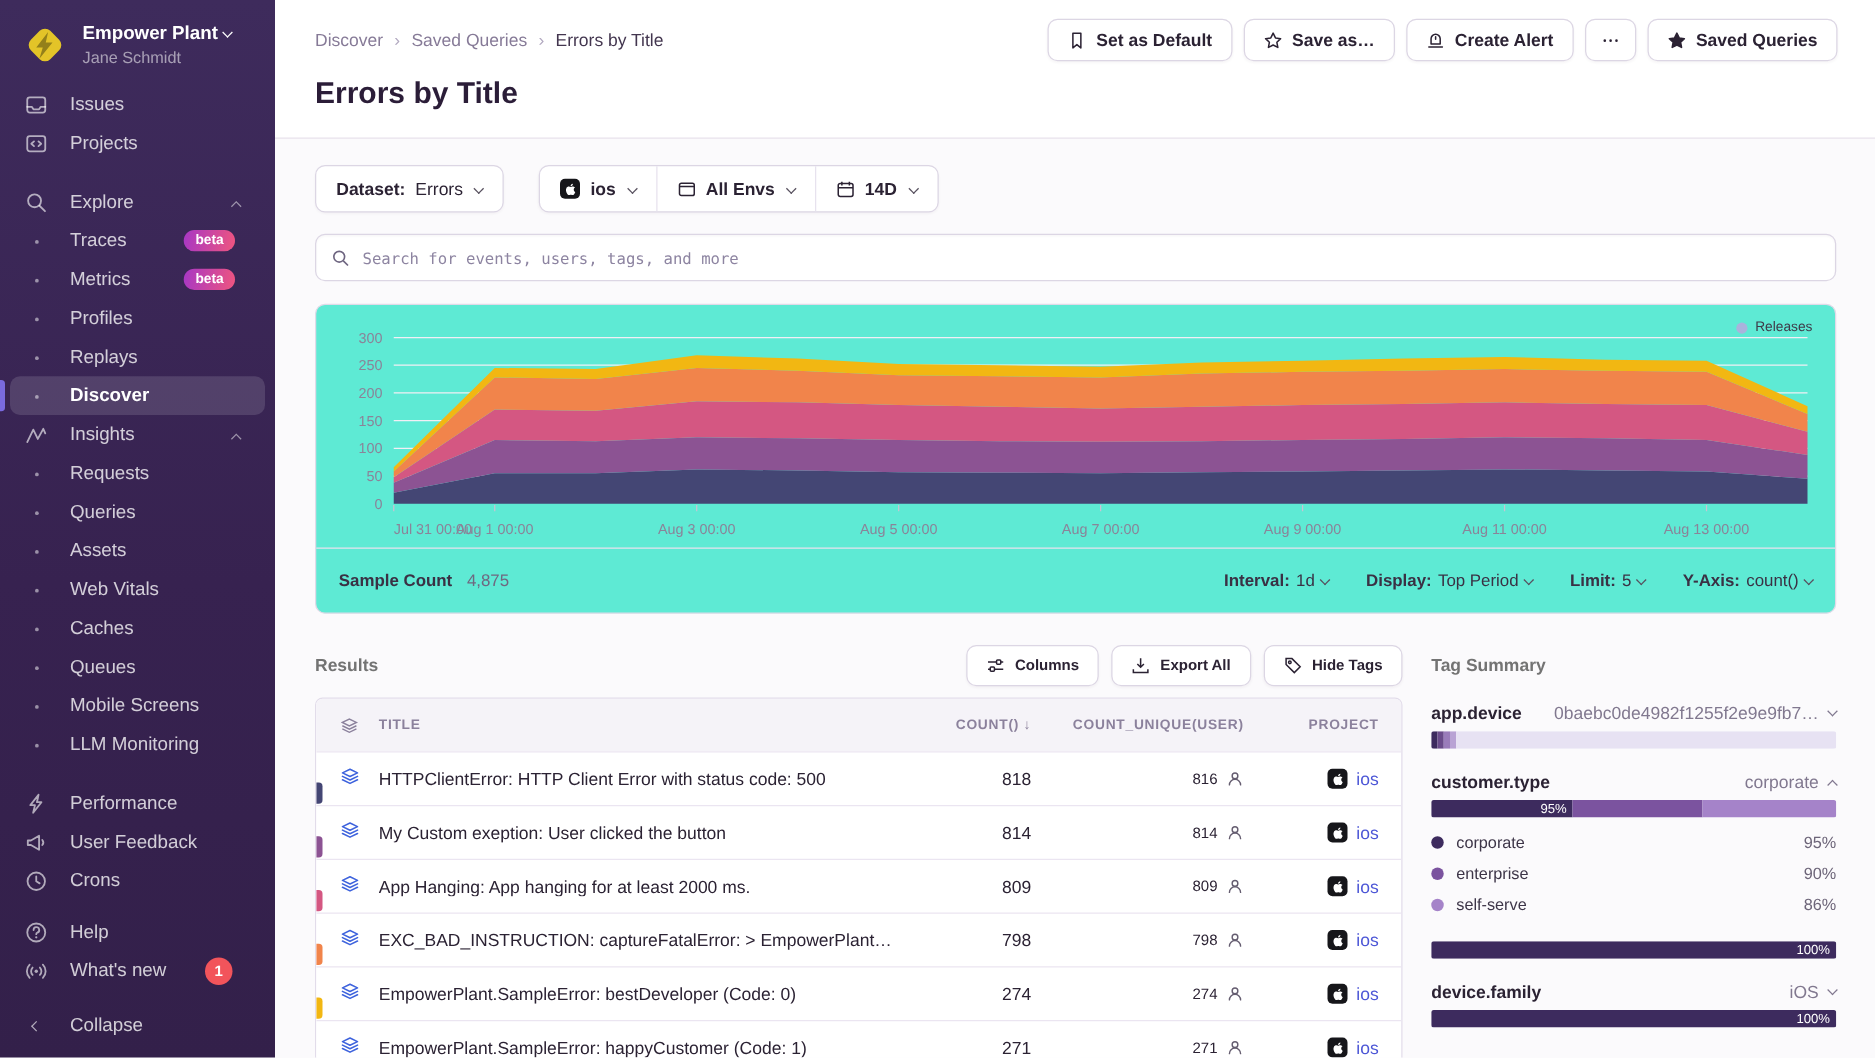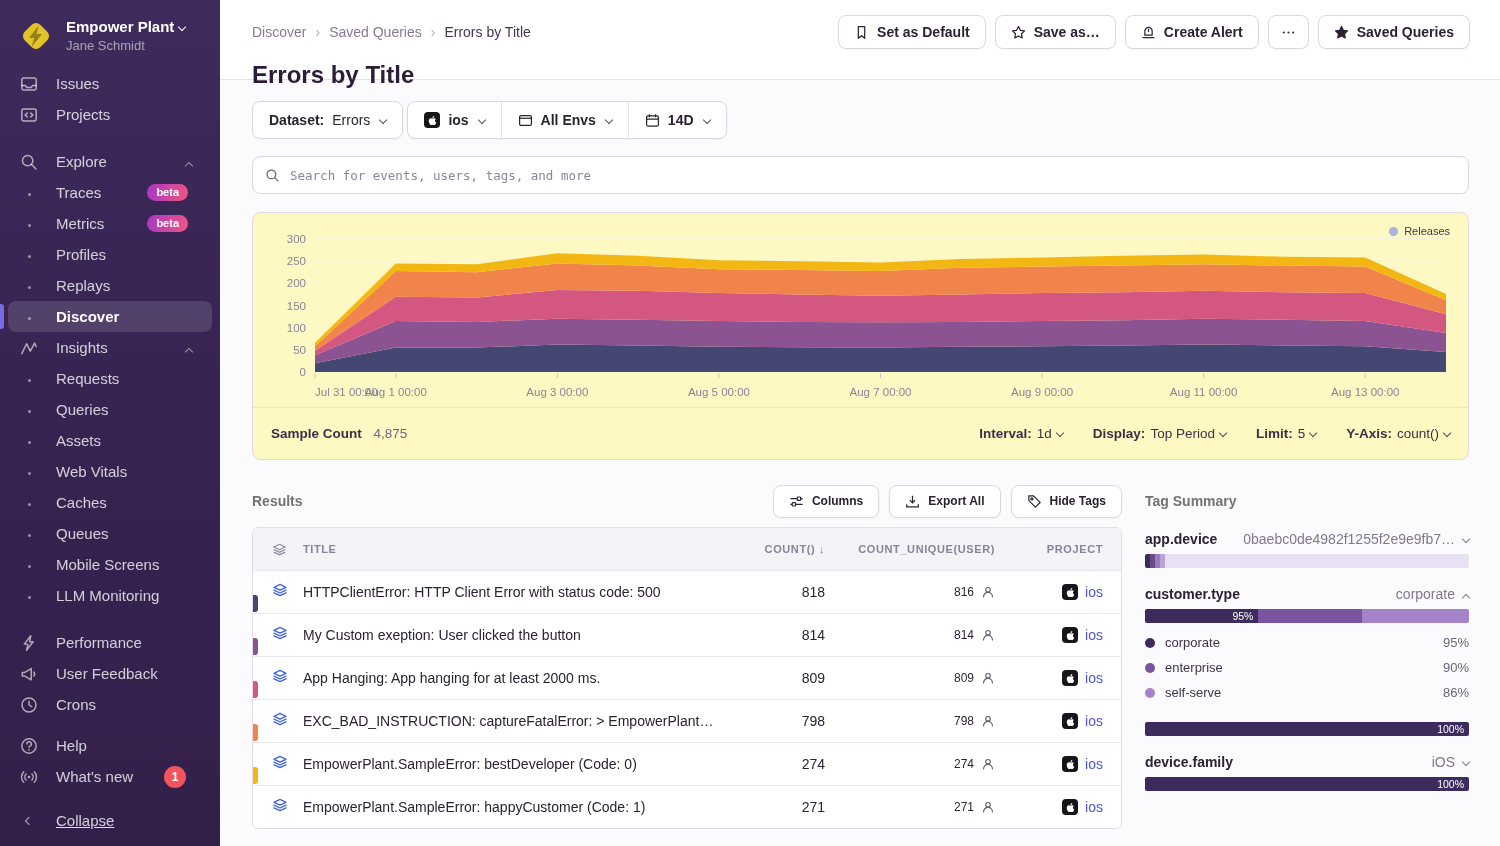--- a/index.html
+++ b/index.html
@@ -30,63 +30,63 @@
                              background:rgba(255,255,255,.5); vertical-align:middle; }
   .sb-item.active { background:rgba(255,255,255,.13); color:#fff; font-weight:600; }
   .sb-item.active::before { content:""; position:absolute; left:-8px; top:3px; width:4px; height:25px;
                             background:#7a6ae0; border-radius:0 3px 3px 0; }
   .sb-gap { height:16px; } .sb-gap-sm { height:10px; }
   .sb-badge { margin-left:auto; margin-right:12px; background:linear-gradient(100deg,#a737c5,#ef557f);
               color:#fff; font-size:11px; font-weight:600; padding:2px 9px; border-radius:9px; line-height:13px;}
   .sb-count { margin-left:auto; margin-right:14px; background:#f2545b; color:#fff; width:22px; height:22px;
               border-radius:50%; font-size:12px; font-weight:600; display:flex; align-items:center; justify-content:center; }
   .sb-chev { margin-left:auto; margin-right:8px; color:rgba(255,255,255,.5); }
-  .sb-collapse { position:absolute; bottom:10px; left:8px; right:4px;text-decoration:underline; }
+  .sb-collapse { position:absolute; bottom:10px; left:8px; right:4px; }
   .chev { display:inline-block; width:6px; height:6px; border-right:1.5px solid currentColor;
           border-bottom:1.5px solid currentColor; transform:rotate(45deg); vertical-align:2px; }
   .chev.up { transform:rotate(-135deg); vertical-align:-2px; }
   .chev.left { transform:rotate(135deg); vertical-align:0; }
   
   .main { margin-left:220px; height:846px; }
-  .pagehead { background:#fff; border-bottom:1px solid #e7e1ec; height:80px; padding:15px 30px 0 32px; }
+  .pagehead { background:#fff; border-bottom:1px solid #e7e1ec; height:111px; padding:15px 30px 0 32px; }
   .crumb-row { display:flex; align-items:flex-start; justify-content:space-between; }
   .breadcrumb { font-size:14px; color:#867a97; padding-top:9px; }
   .breadcrumb .sep { margin:0 9px; color:#b2a9c0; }
   .breadcrumb .crumb { cursor:pointer; }
   .breadcrumb .crumb.current { color:#43364f; }
   .hdr-actions { display:flex; gap:9px; }
   .btn { display:inline-flex; align-items:center; gap:8px; height:34px; padding:0 15px;
          background:#fff; border:1px solid #dcd6e4; border-radius:8px; font-size:14px; font-weight:600;
          color:#2b2233; cursor:pointer; box-shadow:0 1px 2px rgba(43,34,51,.04); white-space:nowrap; }
   .btn .icn, .btn .icn svg { width:15px; height:15px; display:block; color:#2b2233; }
   .btn.ellipsis { padding:0 12px; }
   .page-title { font-size:24px; font-weight:700; color:#2b1d38; margin-top:12px; }
   .body { padding:21px 31px 0 32px; }
   
-  .filter-row { display:flex; gap:4px; }
+  .filter-row { display:flex; gap:28px; }
   .pill { display:inline-flex; align-items:center; height:38px; background:#fff; border:1px solid #dcd6e4;
           border-radius:8px; font-size:14px; box-shadow:0 1px 2px rgba(43,34,51,.04); }
   .pill .seg { display:inline-flex; align-items:center; gap:8px; padding:0 16px; height:100%; cursor:pointer; }
   .pill .seg + .seg { border-left:1px solid #e7e2ee; }
   .pill b { font-weight:700; }
   .pill .icn, .pill .icn svg { width:15px; height:15px; display:block; }
   .pill .chev { color:#57505e; margin-left:2px; }
   .apple-box { width:16px; height:16px; background:#16161a; border-radius:4px; display:inline-flex;
                align-items:center; justify-content:center; }
   .apple-box svg { width:11px; height:11px; color:#fff; }
   
   .searchbar { margin-top:17px; display:flex; align-items:center; height:38px; background:#fff;
                border:1px solid #dcd6e4; border-radius:8px; padding:0 12px; gap:8px;
                box-shadow:inset 0 1px 2px rgba(43,34,51,.04); }
   .searchbar .icn, .searchbar .icn svg { width:15px; height:15px; color:#6e6580; display:block; }
   .searchbar input { border:none; outline:none; flex:1; font-family:"DejaVu Sans Mono", monospace;
                      font-size:12.5px; color:#2b2233; background:transparent; }
   .searchbar input::placeholder { color:#8d84a1; }
   
-  .chart-card { margin-top:18px; background:#fef9c3; border:1px solid #e0dae8; border-radius:8px; }
+  .chart-card { margin-top:18px; background:#5eead4; border:1px solid #e0dae8; border-radius:8px; }
   .chart-plot { position:relative; padding:10px 16px 0 16px; }
   .chart-legend { position:absolute; top:12px; right:18px; display:flex; align-items:center; gap:6px;
                   font-size:11px; color:#3f3b49; }
   .chart-legend .dot { width:9px; height:9px; border-radius:50%; background:#aab3dc; }
   .chart-plot svg { display:block; }
   .ytick, .xtick { font-size:11.5px; fill:#8a829c; fill:#8a8499; font-family:"Liberation Sans",sans-serif; }
   .chart-foot { display:flex; align-items:center; justify-content:space-between; height:52px;
                 border-top:1px solid #e8e2ee; padding:0 18px; font-size:13.5px; }
   .sample { color:#6f6880; } .sample b { color:#3a3144; font-weight:700; margin-right:8px; }
   .cf-controls { display:flex; gap:30px; }

